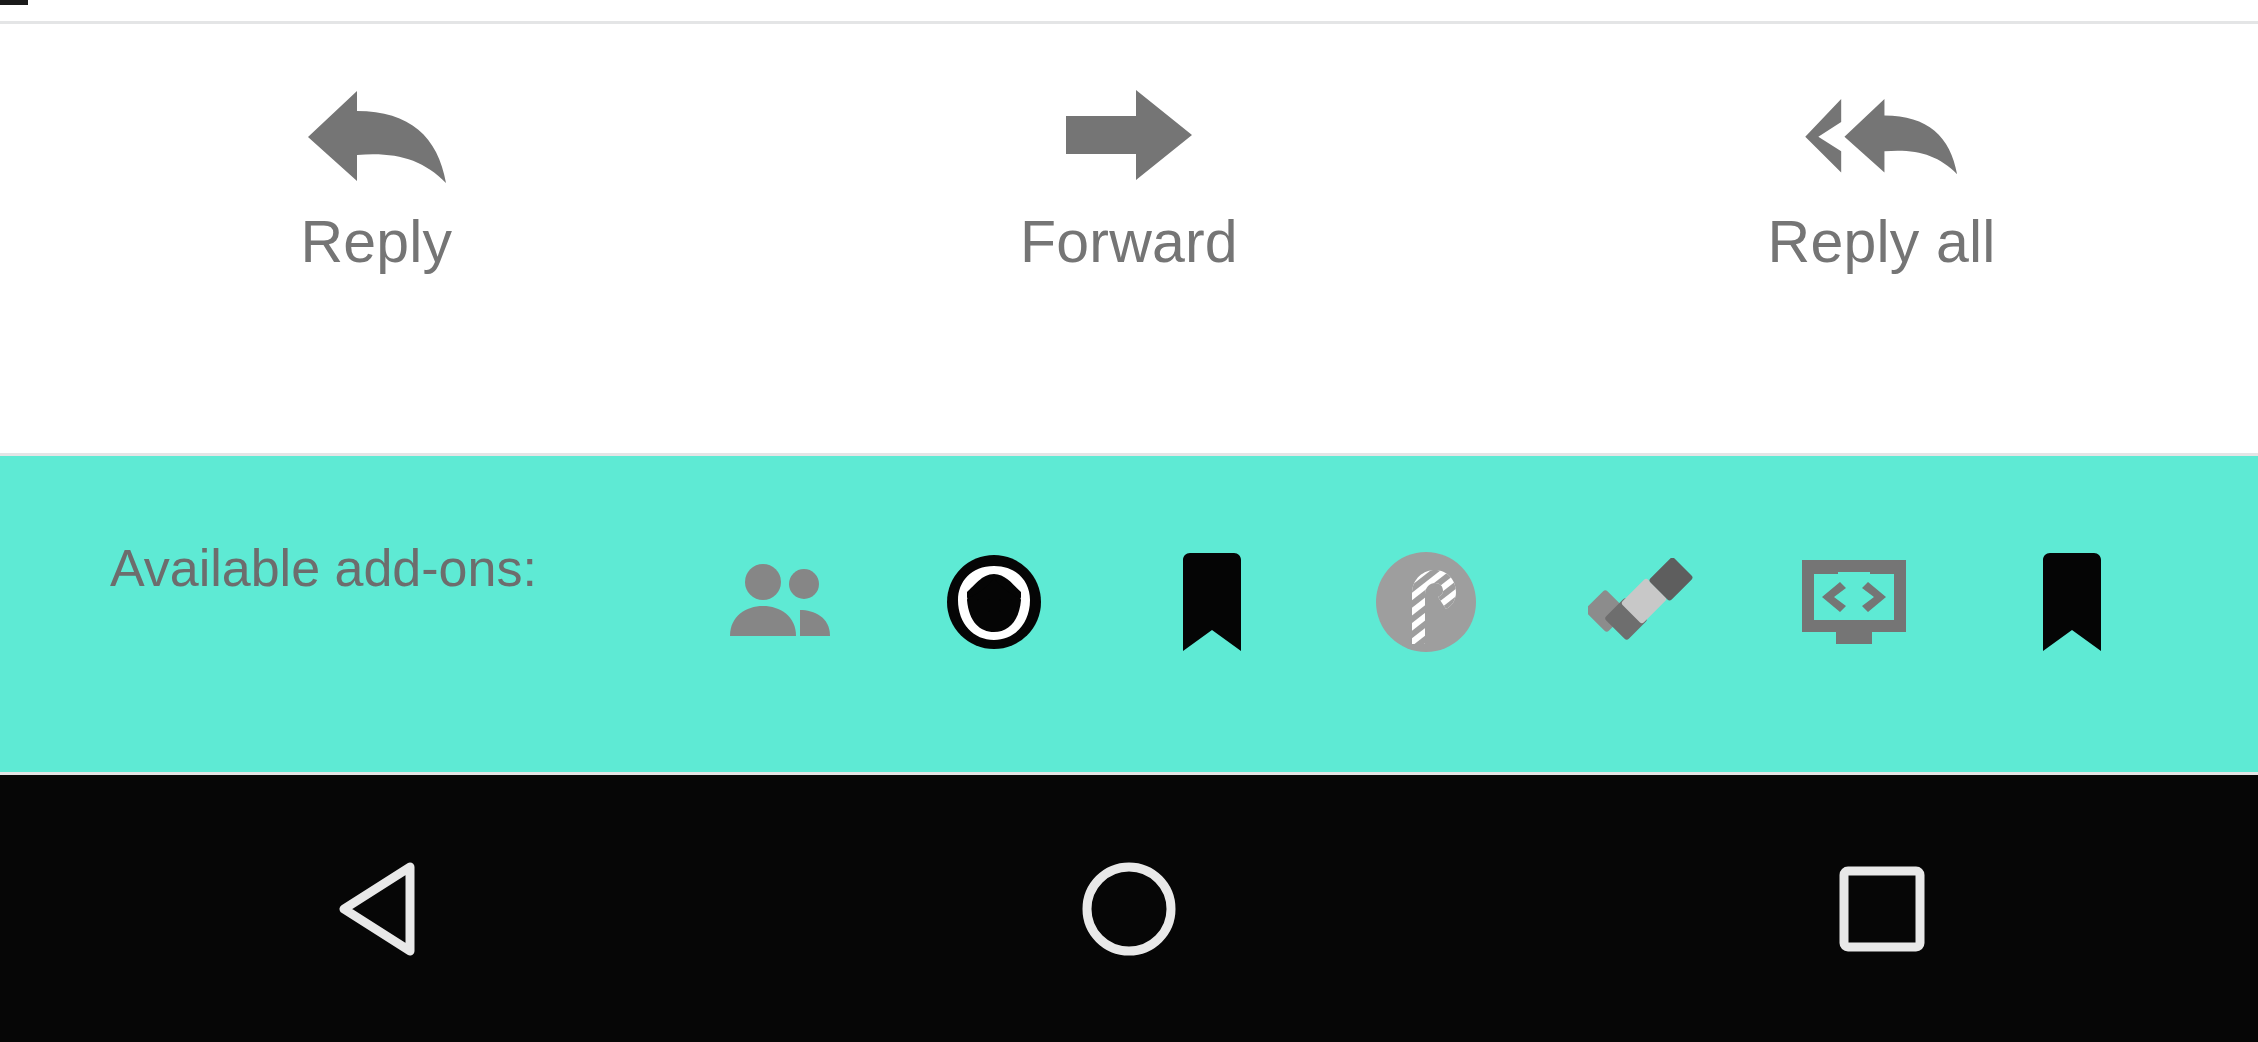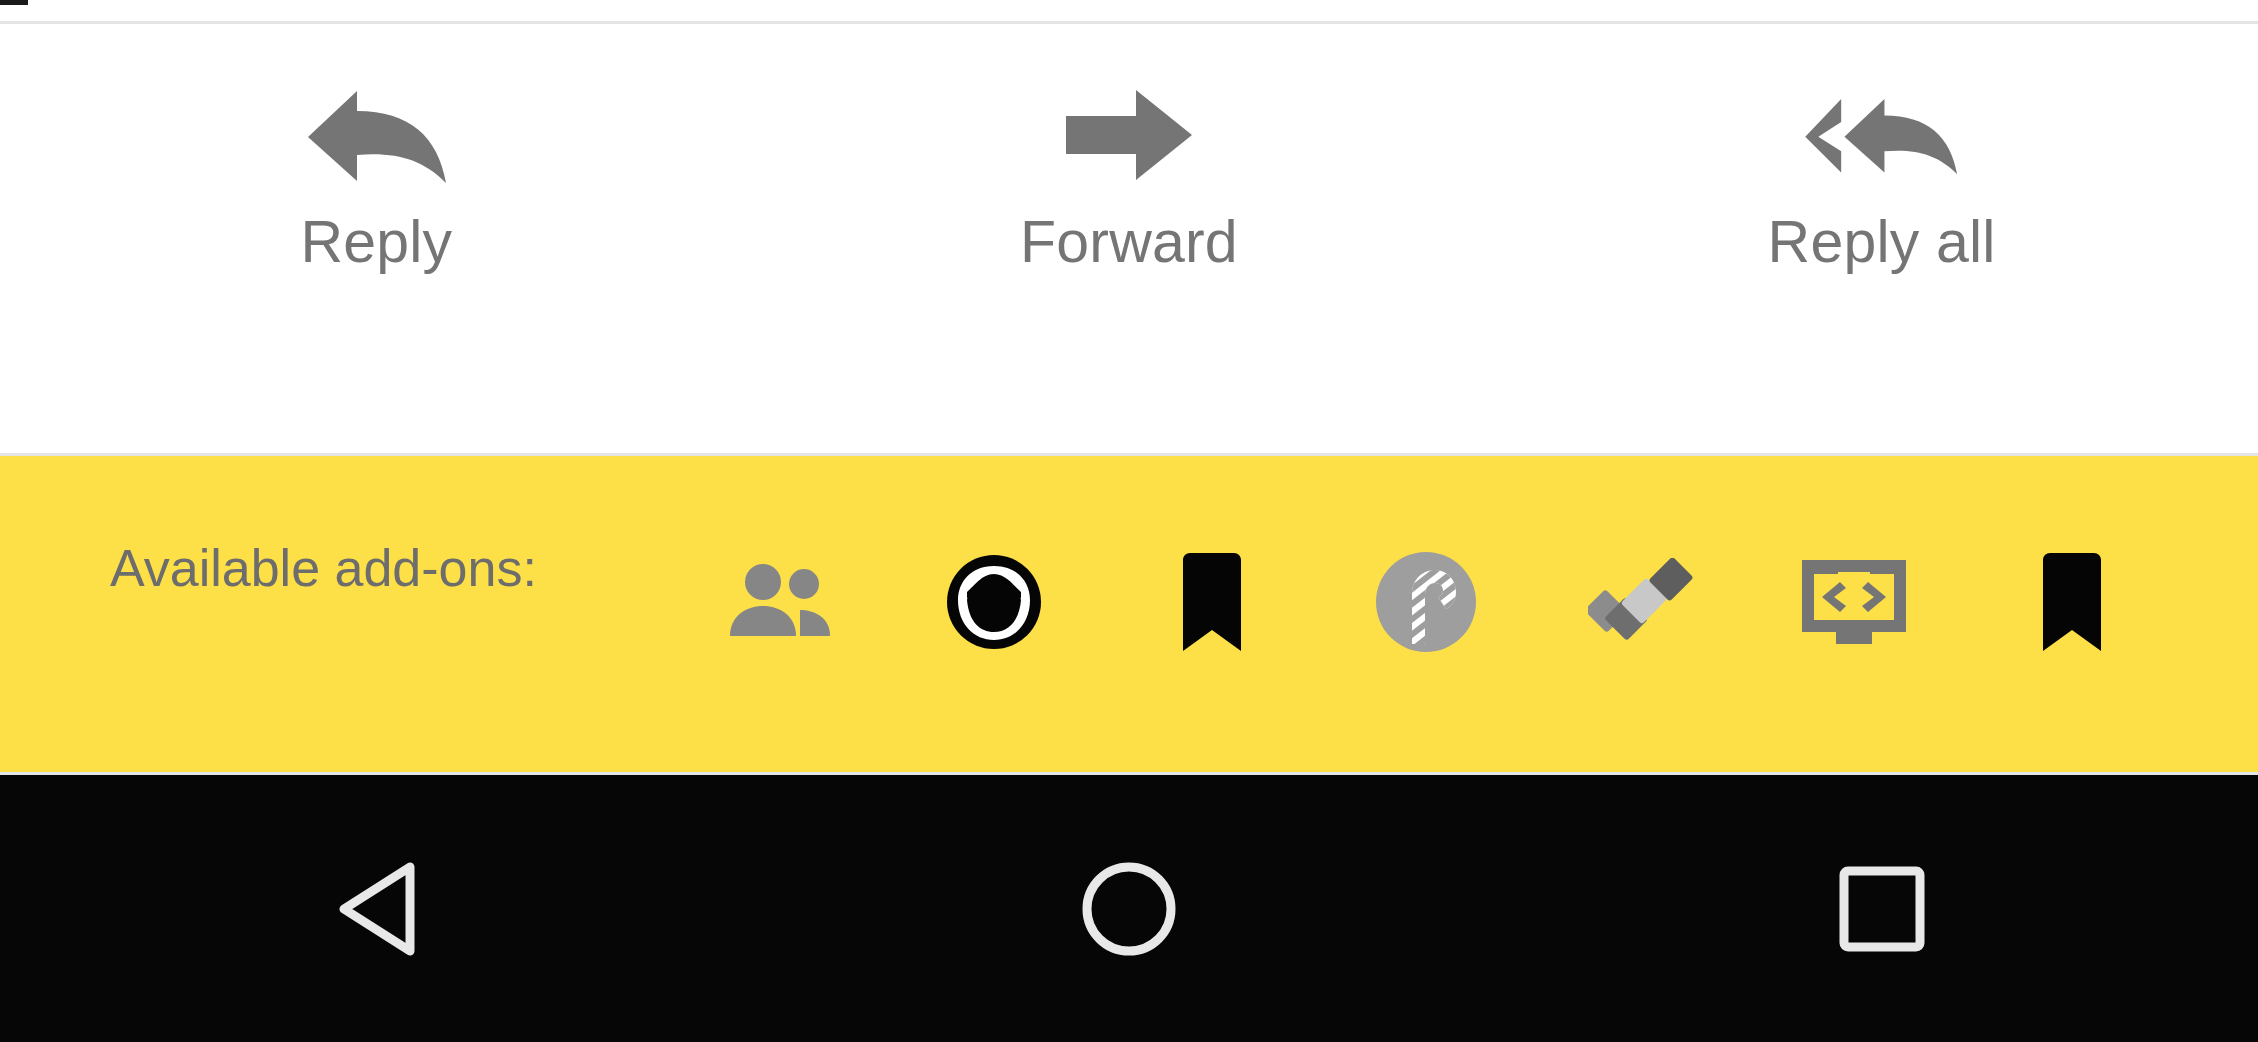--- a/index.html
+++ b/index.html
@@ -46,21 +46,21 @@
     font-size:59px;
     line-height:1;
     color:#757575;
     letter-spacing:0.2px;
     white-space:nowrap;
   }
 
   
   .addons {
     position:absolute; left:0; top:456px; width:2258px; height:316px;
-    background:#fde047;
+    background:#5eead4;
     overflow:hidden;
   }
   .addons-label {
     position:absolute; left:110px; top:86px;
     font-size:52px; line-height:1;
     color:#6d6d6d;
     white-space:nowrap;
   }
   .addon-slot {
     position:absolute; top:92px;

